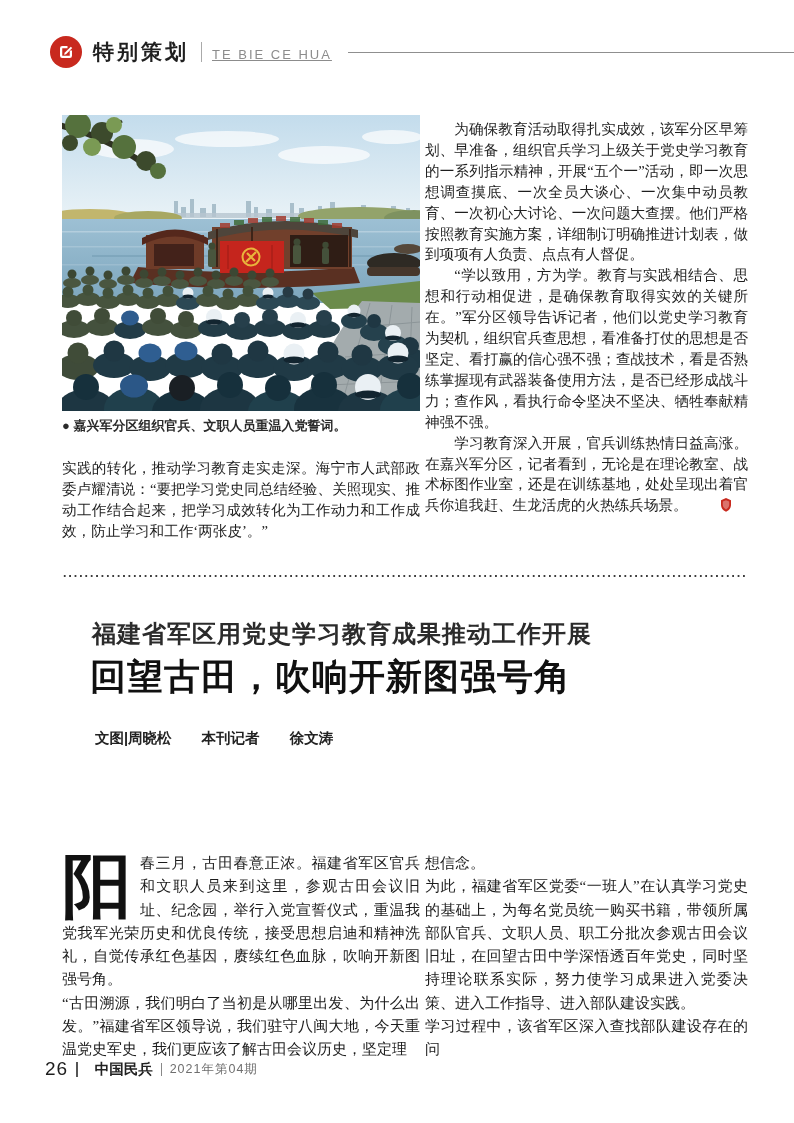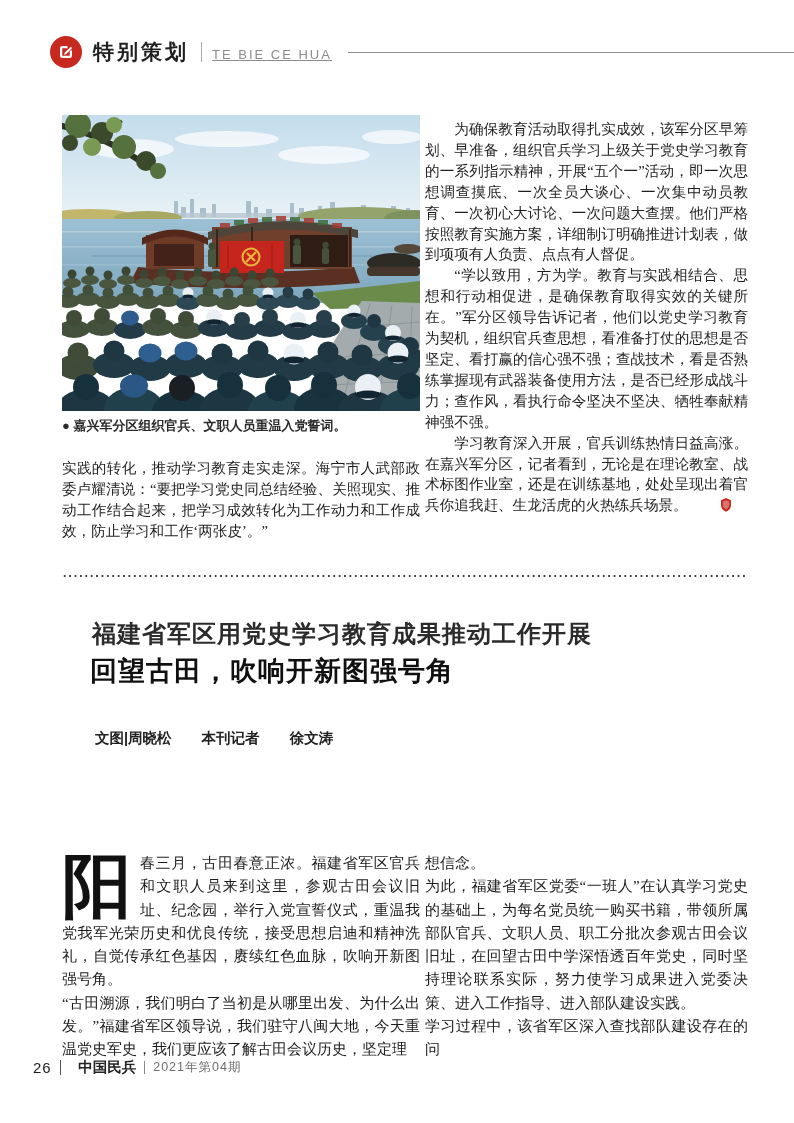--- a/index.html
+++ b/index.html
@@ -29,36 +29,36 @@
   .col p.ind { text-indent:2em; }
   .end-mark { display:inline-block; width:12px; height:14px; vertical-align:-2px; margin-left:3px; }
   
   .dotted-rule { position:absolute; left:62px; top:574px; width:686px; height:4px;
     background-image:radial-gradient(circle, #3c3c3c 1.1px, transparent 1.3px);
     background-size:5.4px 4px; background-repeat:repeat-x; background-position:0 50%; }
   
   .kicker { position:absolute; left:92px; top:618px; font-family:"Liberation Sans", sans-serif;
     font-size:24px; font-weight:600; color:#2b2b2b; letter-spacing:1px; }
   .feature-title { position:absolute; left:90px; top:653px; font-family:"Liberation Sans", sans-serif;
-    font-size:27px; font-weight:900; color:#101010; letter-spacing:1px; }
+    font-size:36px; font-weight:900; color:#101010; letter-spacing:1px; }
   .byline { position:absolute; left:95px; top:729px; font-family:"Liberation Sans", sans-serif;
     font-size:14.5px; font-weight:bold; color:#222; }
   .byline span { margin-right:26px; }
   .byline span:last-child { margin-right:0; }
   
   .body-col { position:absolute; text-align:justify; text-justify:inter-character;
     font-size:15px; line-height:23.3px; color:#1b1b1b; }
   .feature-left  { left:62px;  top:852px; width:358px; }
   .feature-right { left:425px; top:852px; width:323px; }
   .dropcap { float:left; font-family:"Liberation Serif", serif; font-weight:600;
     font-size:70px; line-height:66px; padding:2px 8px 0 0; color:#111; }
   
   .footer { position:absolute; left:33px; top:1058px; display:flex; align-items:center;
     font-family:"Liberation Sans", sans-serif; }
-  .footer .pageno { font-size:15px; color:#1d1d1d; letter-spacing:1px; }
+  .footer .pageno { font-size:19px; color:#1d1d1d; letter-spacing:1px;margin-left:12px; }
   .footer .fbar { width:1.5px; height:15px; background:#555; margin:0 8px; }
   .footer .mag { font-size:14.5px; font-weight:bold; color:#222;padding-left:9px; }
   .footer .fbar2 { width:1px; height:13px; background:#888; margin:0 8px; }
   .footer .issue { font-size:12.5px; color:#6e6e6e; letter-spacing:1px; }
 </style>
 </head>
 <body>
 
 <div class="page">
 

